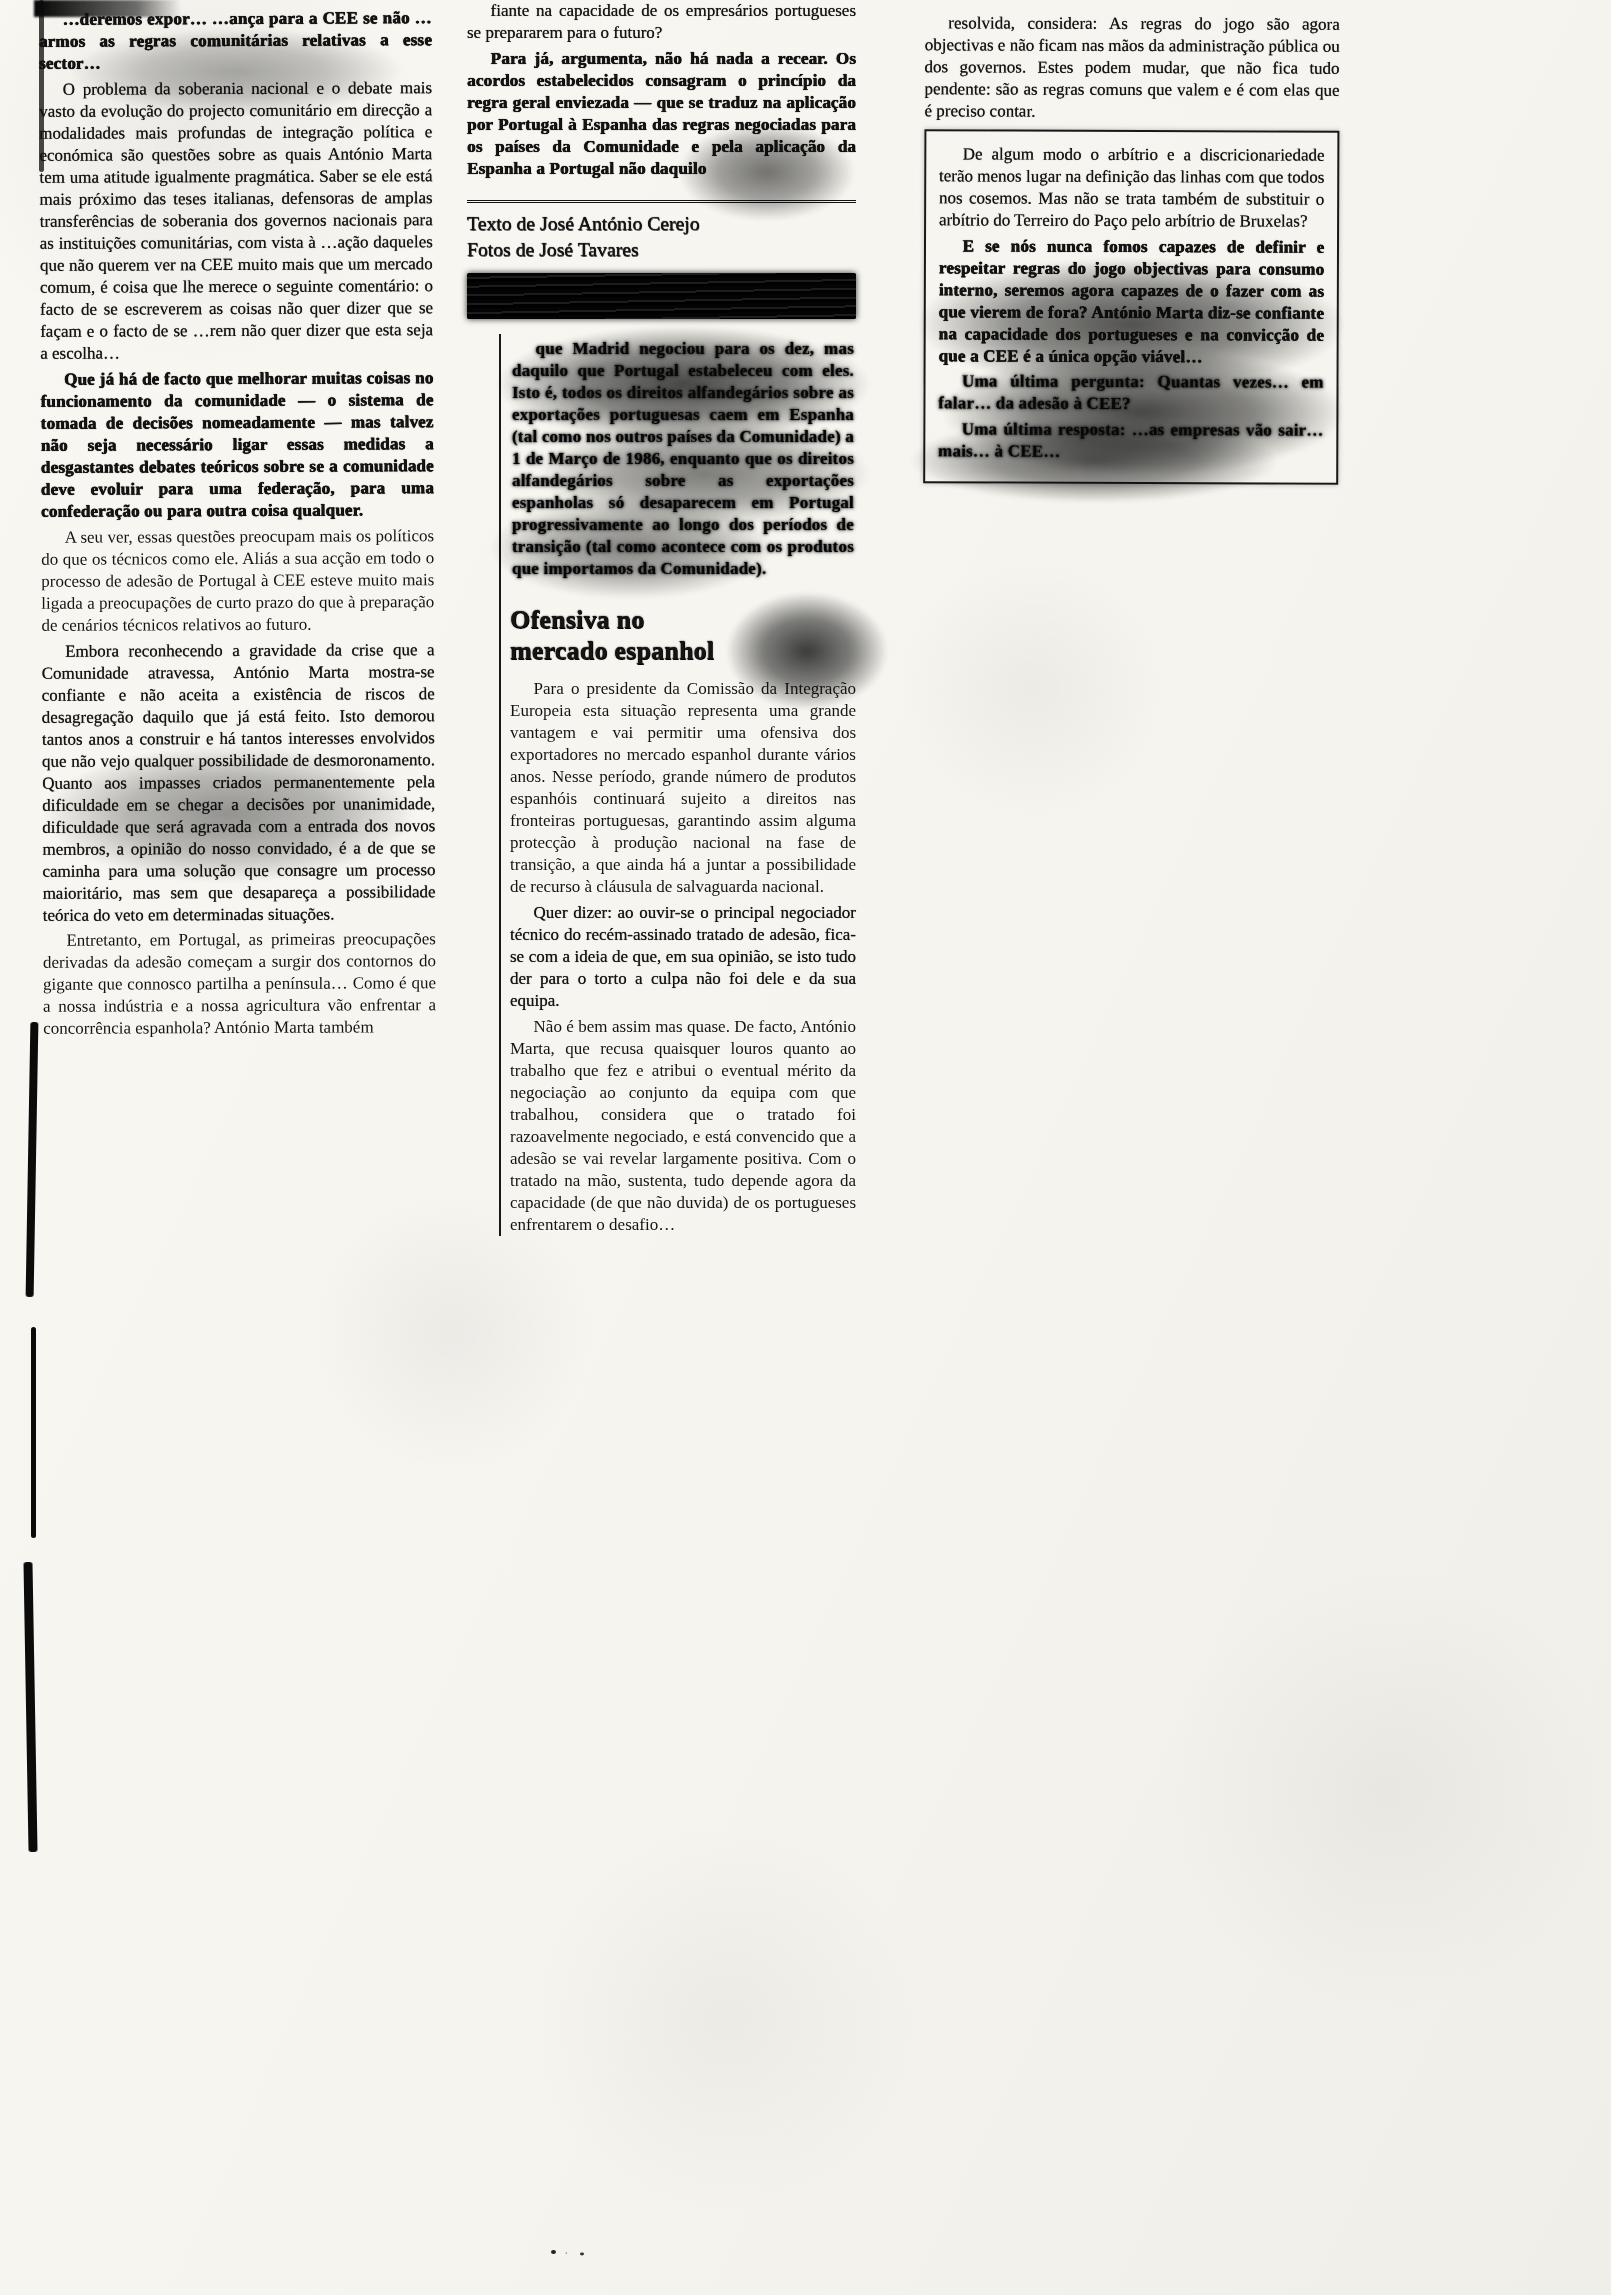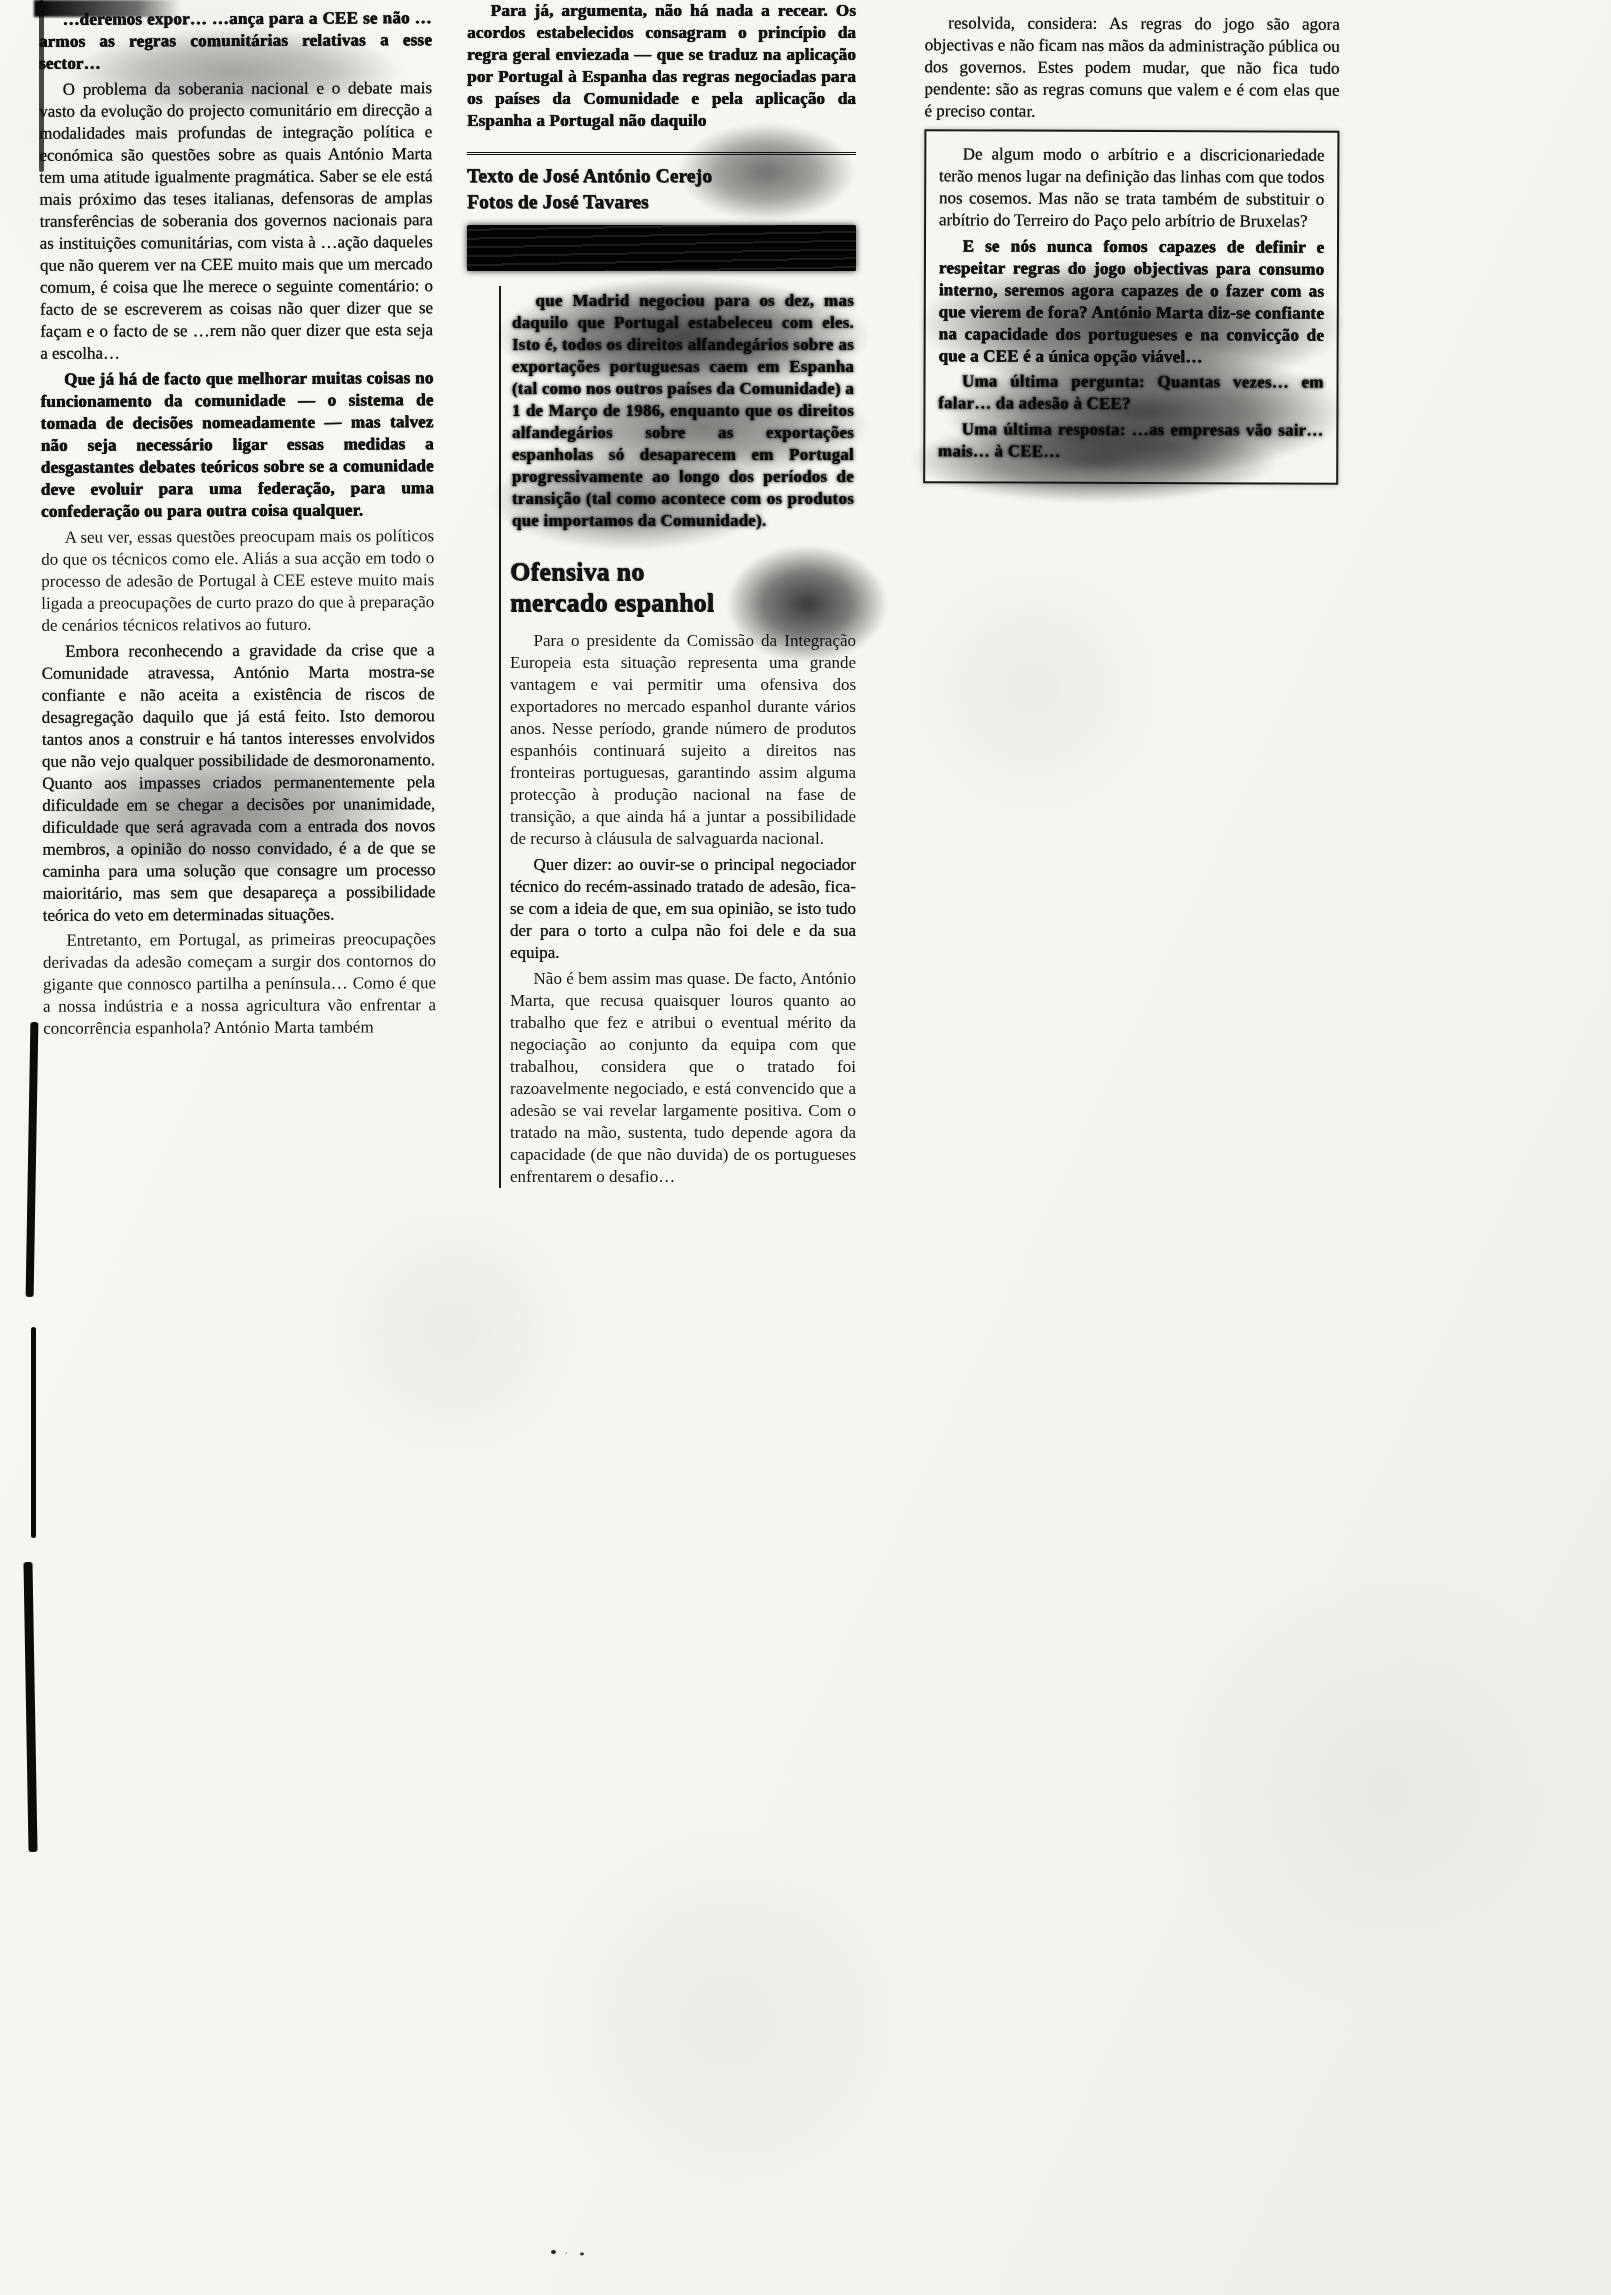--- a/index.html
+++ b/index.html
@@ -29,21 +29,21 @@
     text-indent: 23.6px; margin: 0 0 3.9px 0;
   }
   .ink-light  { text-shadow: 0 0 0.7px rgba(15,15,15,.85); }
   .ink-heavy  { font-weight: 700; letter-spacing: 0.2px;
                 text-shadow: 0 0 1px #000, 0.5px 0 0 #000; }
   .ink-crushed{ font-weight: 700; color: #060606; letter-spacing: 0.2px;
                 text-shadow: 0 0 2px #000, 0 0 4.4px rgba(0,0,0,.75); }
 
   .byline-box { margin-top: 19.7px; border-top: 3.9px double #121212; padding-top: 8.8px; }
   .byline-line {
-    font-size: 19.7px; line-height: 25.5px; font-weight: 700;
+    font-size: 19.7px; line-height: 25.5px; font-weight: 400;
     text-shadow: 0 0 1px #000, 0.5px 0.5px 0 rgba(0,0,0,.7);
   }
   .ink-bar {
     height: 46px; margin-top: 10.8px; border-radius: 1.5px;
     background: repeating-linear-gradient(179deg, #040404 0 3.9px, #1d1d1d 3.9px 5.9px, #000 5.9px 8.8px);
     box-shadow: 0 0 6.9px rgba(0,0,0,.8);
   }
 
   .col2-lower {
     position: relative; margin-top: 14.7px; margin-left: 32px;
@@ -102,20 +102,21 @@
     <p class="para ink-light">O problema da soberania nacional e o debate mais vasto da evolução do projecto comunitário em direcção a modalidades mais profundas de integração política e económica são questões sobre as quais António Marta tem uma atitude igualmente pragmática. Saber se ele está mais próximo das teses italianas, defensoras de amplas transferências de soberania dos governos nacionais para as instituições comunitárias, com vista à …ação daqueles que não querem ver na CEE muito mais que um mercado comum, é coisa que lhe merece o seguinte comentário: o facto de se escreverem as coisas não quer dizer que se façam e o facto de se …rem não quer dizer que esta seja a escolha…</p>
     <p class="para ink-heavy">Que já há de facto que melhorar muitas coisas no funcionamento da comunidade — o sistema de tomada de decisões nomeadamente — mas talvez não seja necessário ligar essas medidas a desgastantes debates teóricos sobre se a comunidade deve evoluir para uma federação, para uma confederação ou para outra coisa qualquer.</p>
     <p class="para">A seu ver, essas questões preocupam mais os políticos do que os técnicos como ele. Aliás a sua acção em todo o processo de adesão de Portugal à CEE esteve muito mais ligada a preocupações de curto prazo do que à preparação de cenários técnicos relativos ao futuro.</p>
     <p class="para ink-light">Embora reconhecendo a gravidade da crise que a Comunidade atravessa, António Marta mostra-se confiante e não aceita a existência de riscos de desagregação daquilo que já está feito. Isto demorou tantos anos a construir e há tantos interesses envolvidos que não vejo qualquer possibilidade de desmoronamento. Quanto aos impasses criados permanentemente pela dificuldade em se chegar a decisões por unanimidade, dificuldade que será agravada com a entrada dos novos membros, a opinião do nosso convidado, é a de que se caminha para uma solução que consagre um processo maioritário, mas sem que desapareça a possibilidade teórica do veto em determinadas situações.</p>
     <p class="para">Entretanto, em Portugal, as primeiras preocupações derivadas da adesão começam a surgir dos contornos do gigante que connosco partilha a península… Como é que a nossa indústria e a nossa agricultura vão enfrentar a concorrência espanhola? António Marta também</p>
     <div class="blot" style="left:0; top:737px; width:373px; height:138px; opacity:.45;"></div>
     <div class="blot" style="left:29.5px; top:19.7px; width:334px; height:88px; opacity:.35;"></div>
   </section>
 
   <section class="col col2">
+    <p class="para ink-light">fiante na capacidade de os empresários portugueses se prepararem para o futuro?</p>
     <p class="para ink-heavy">Para já, argumenta, não há nada a recear. Os acordos estabelecidos consagram o princípio da regra geral enviezada — que se traduz na aplicação por Portugal à Espanha das regras negociadas para os países da Comunidade e pela aplicação da Espanha a Portugal não daquilo</p>
     <div class="blot" style="left:211px; top:123px; width:177px; height:98px; opacity:.6;"></div>
 
     <div class="byline-box">
       <div class="byline-line">Texto de José António Cerejo</div>
       <div class="byline-line">Fotos de José Tavares</div>
     </div>
     <div class="ink-bar"></div>
 
     <div class="col2-lower">

